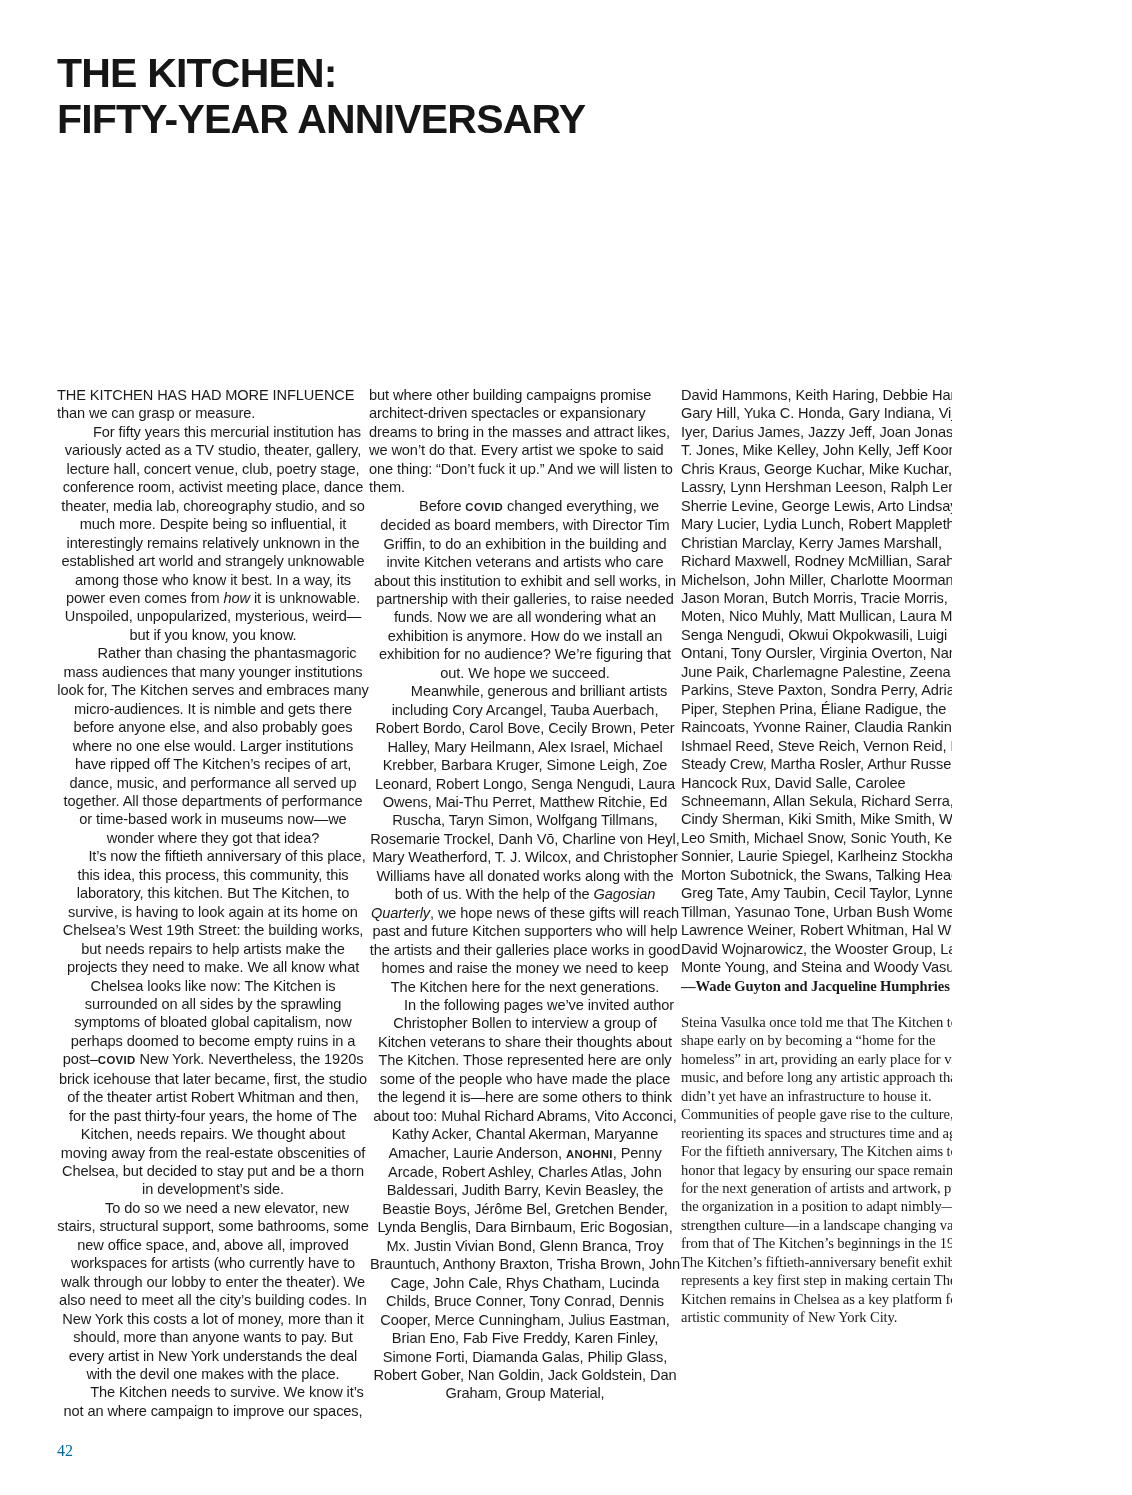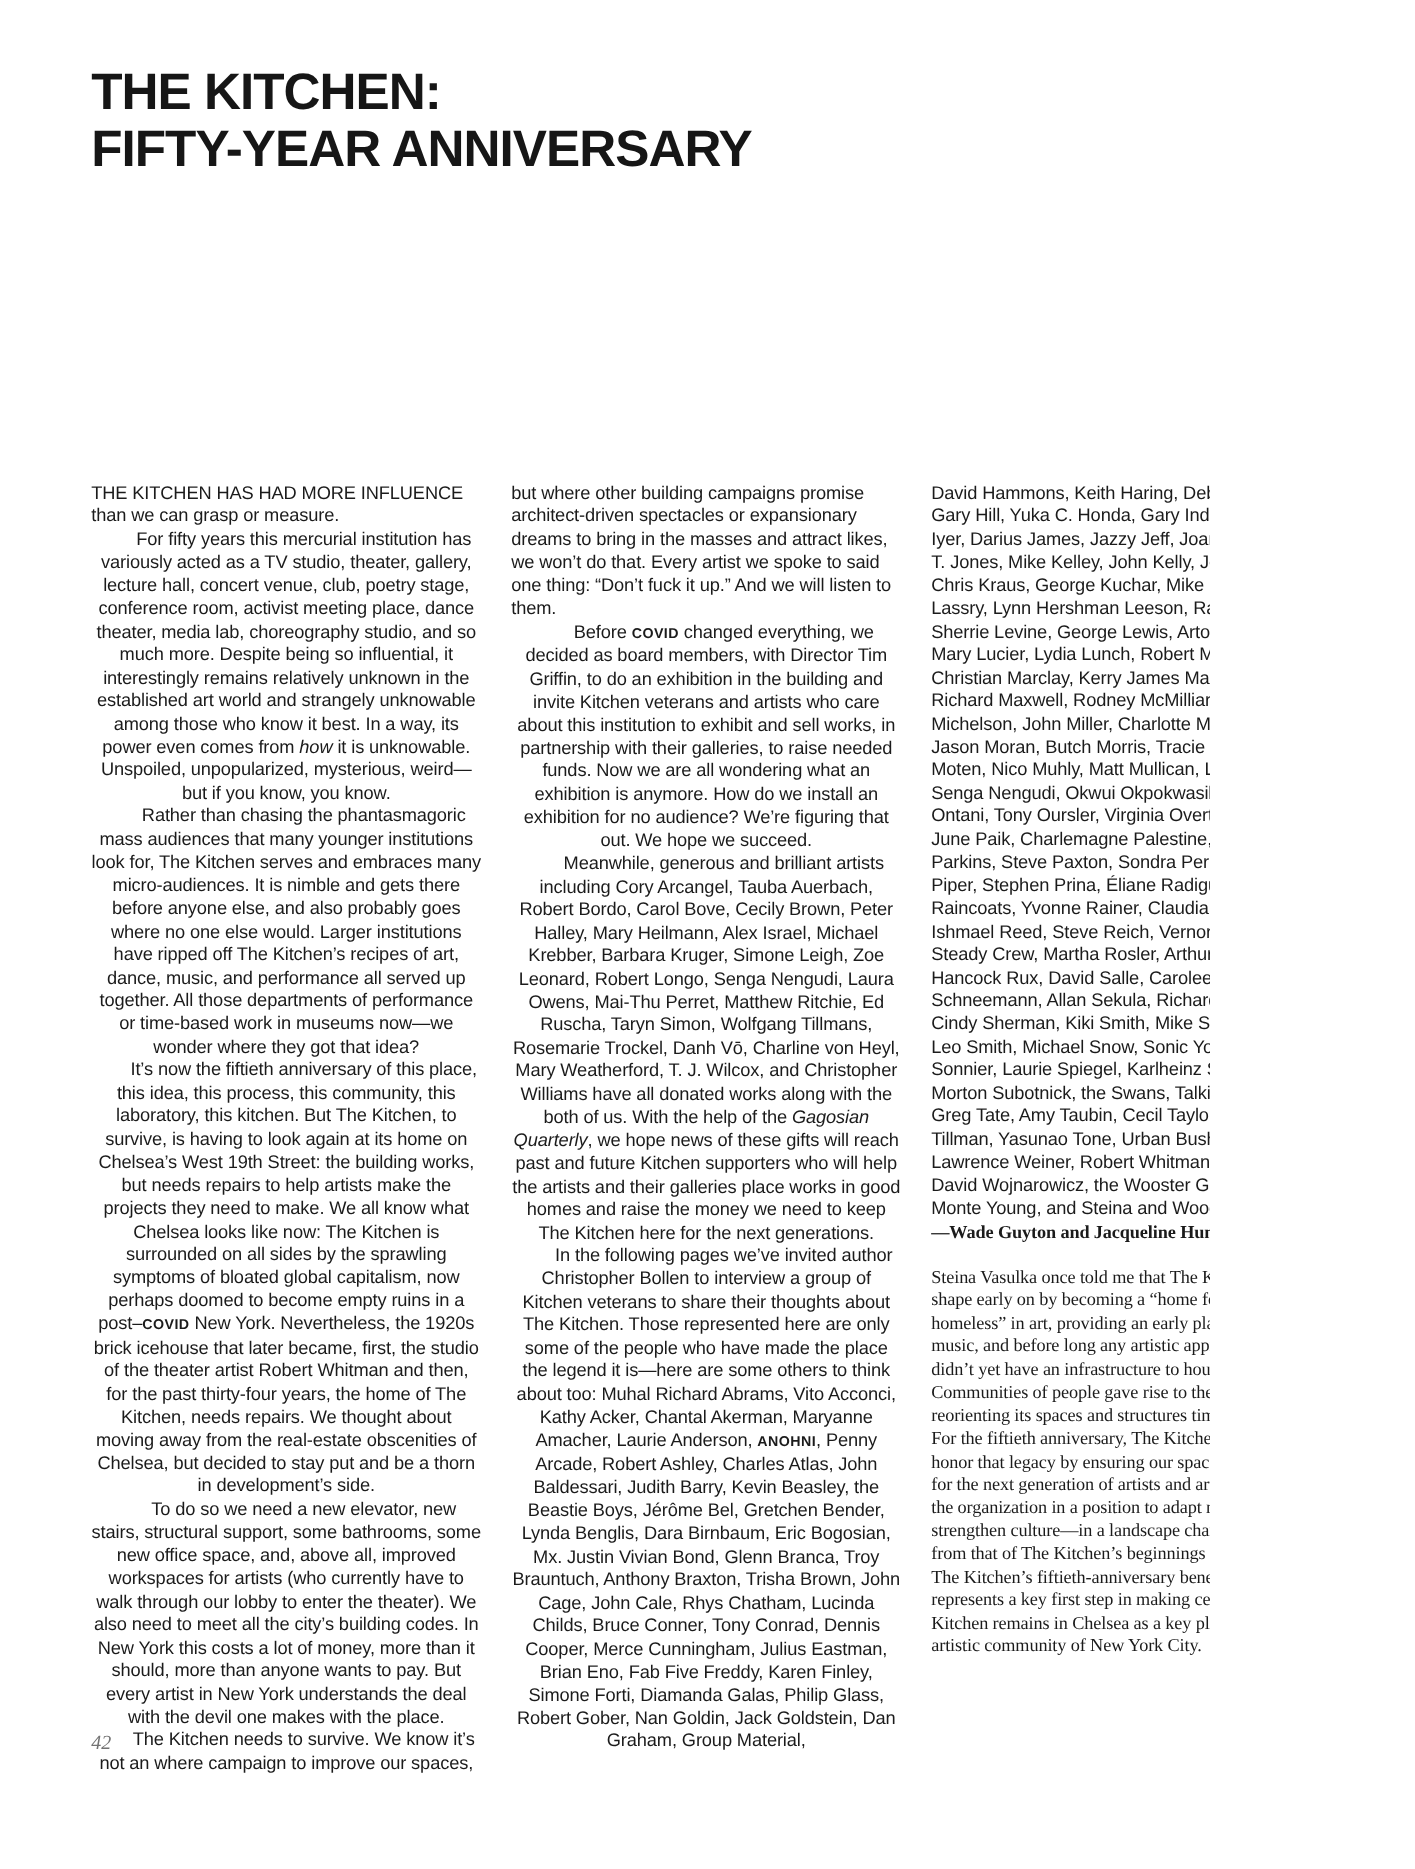--- a/index.html
+++ b/index.html
@@ -8,39 +8,37 @@
     background: #ffffff;
   }
   .page {
     position: relative;
     width: 952px;
     height: 1495px;
     background: #ffffff;
     color: #1b1b1b;
     font-family: "Liberation Sans", "DejaVu Sans", sans-serif;
     overflow: hidden;
-    margin-left: 16px;
   }
   .page-title {
     position: absolute;
     left: 57px;
     top: 50px;
     font-size: 41px;
     line-height: 46px;
     font-weight: 700;
     letter-spacing: -0.8px;
     color: #161616;
   }
   .article {
     position: absolute;
     left: 57px;
     top: 386px;
     width: 984px;
     display: flex;
-    gap: 24px;
   }
   .column {
     width: 312px;
     flex: 0 0 312px;
     font-size: 14.6px;
     line-height: 18.45px;
     letter-spacing: -0.1px;
     color: #1b1b1b;
   }
   .para {
@@ -62,25 +60,24 @@
     font-style: italic;
   }
   .run-sc {
     font-size: 0.78em;
     letter-spacing: 0.03em;
     font-weight: bold;
   }
   .page-number {
     position: absolute;
     left: 57px;
-    top: 1386px;
+    top: 1442px;
     font-family: "Liberation Serif", "DejaVu Serif", serif;
     font-size: 16px;
-    color: #737373;
-    font-style: italic;
+    color: #0369a1;
   }
 </style>
 </head>
 <body>
 
 <div class="page">
 
   <div class="page-title">
     <div>THE KITCHEN:</div>
     <div>FIFTY-YEAR ANNIVERSARY</div>

